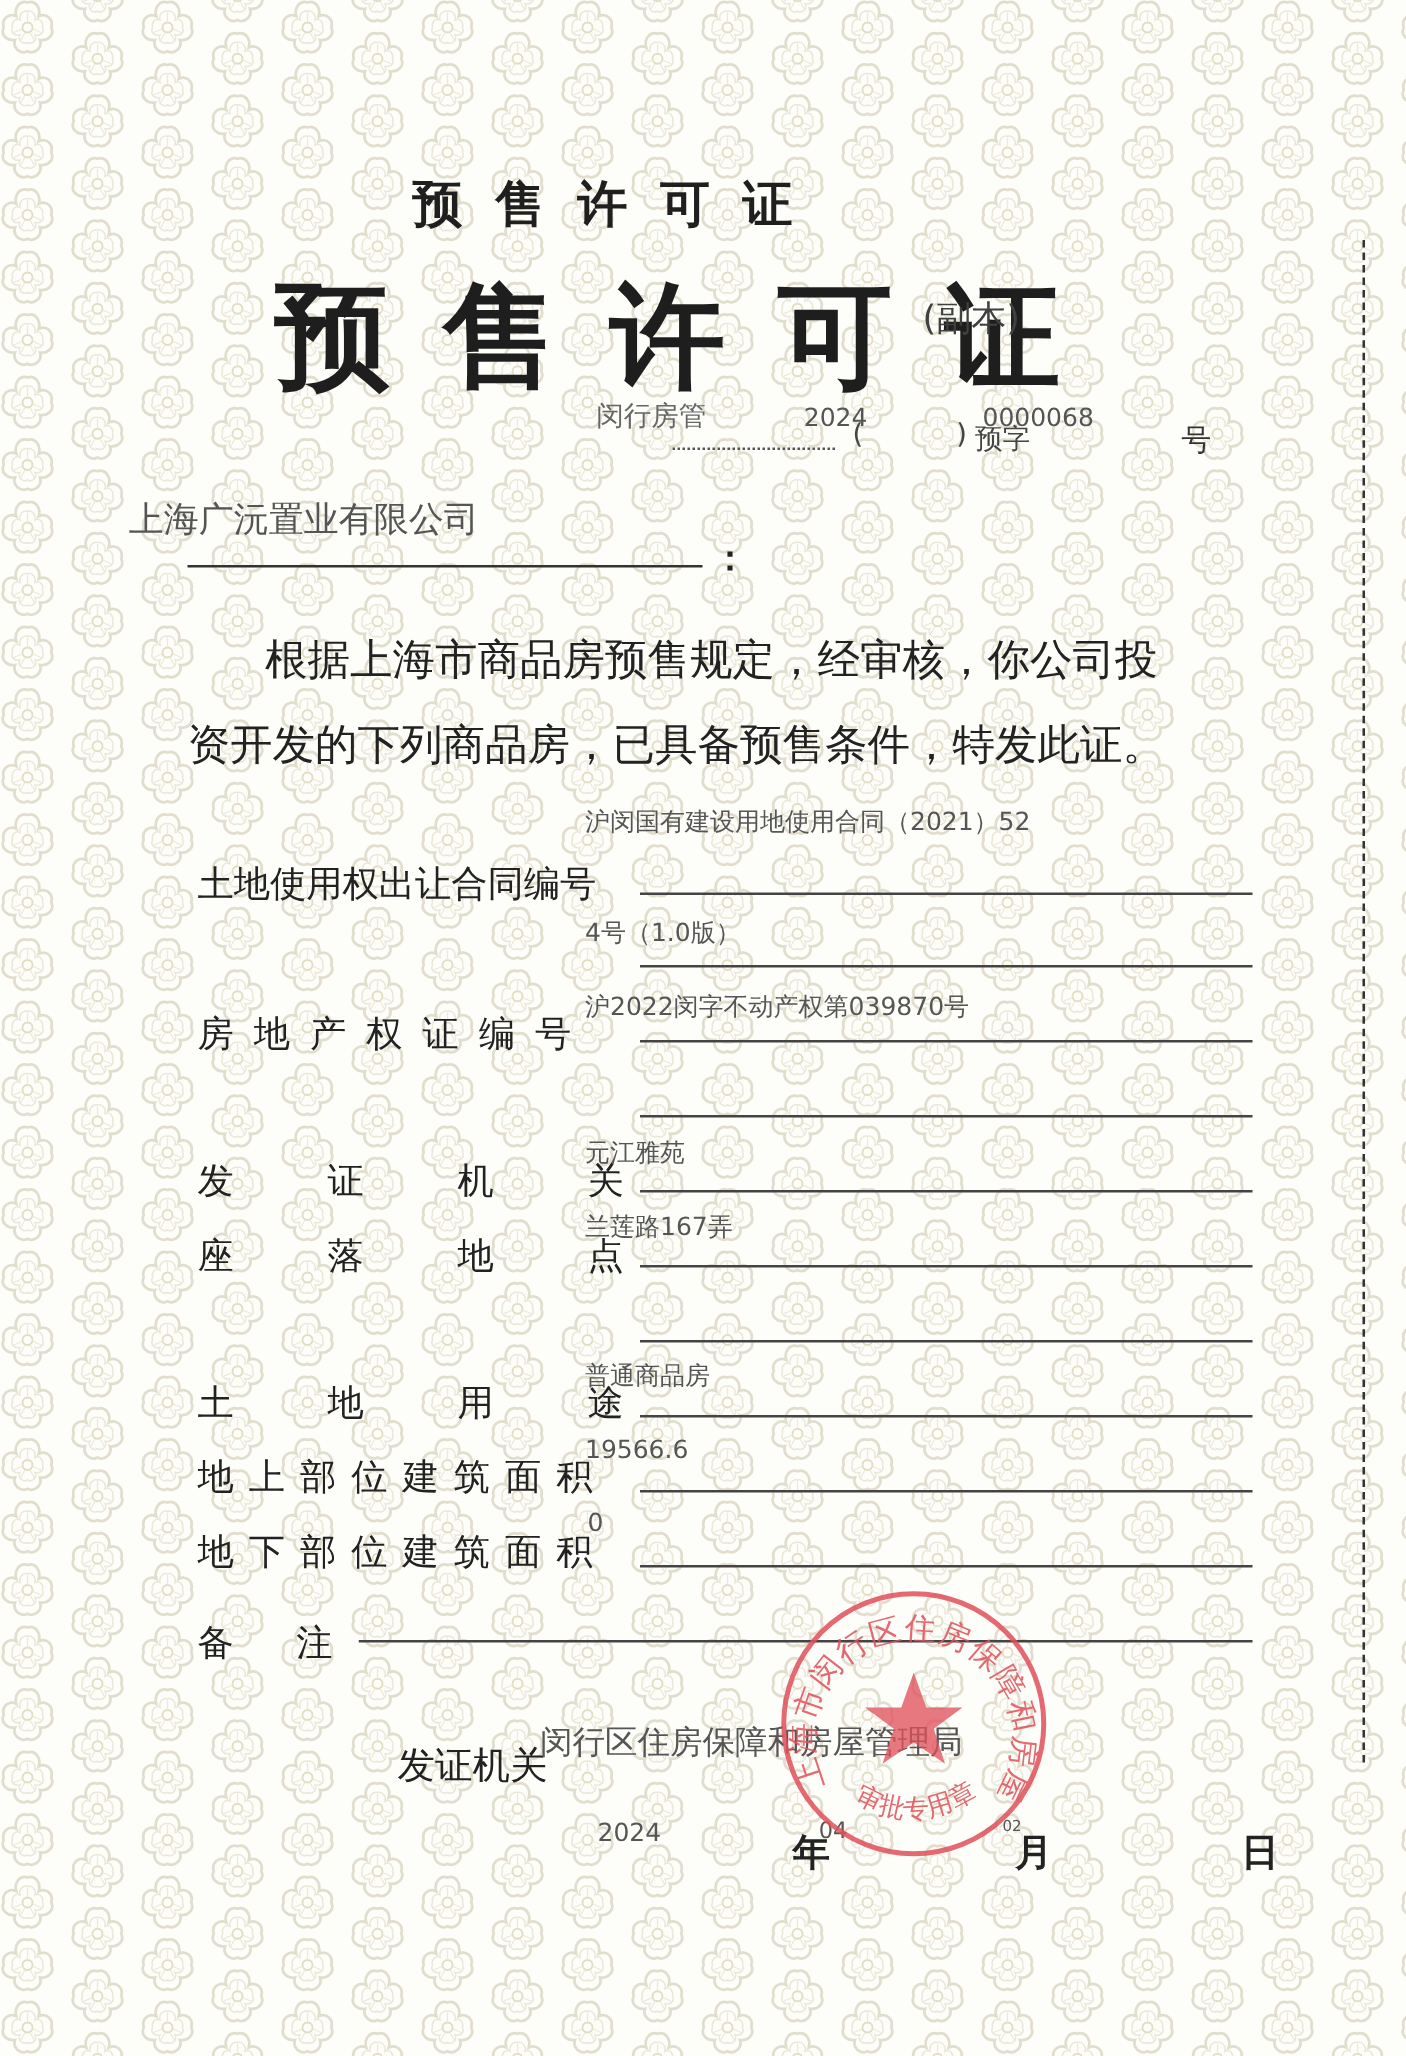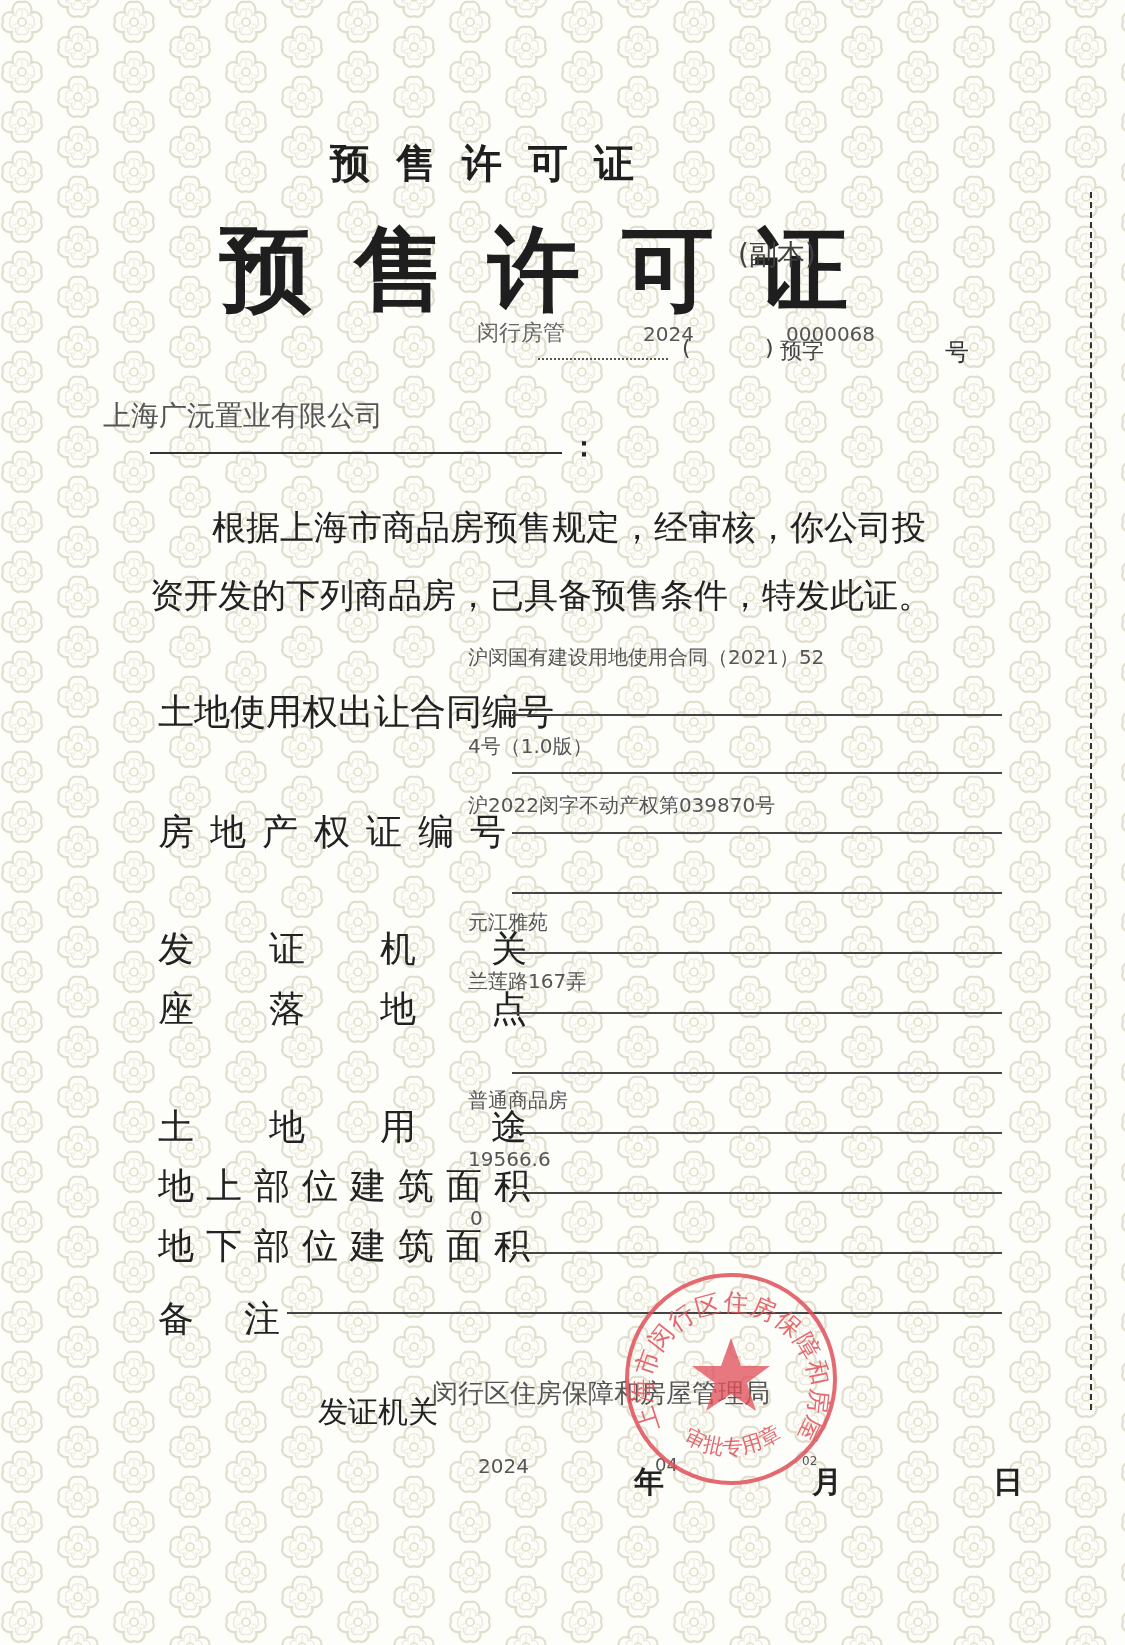--- a/index.html
+++ b/index.html
@@ -105,21 +105,21 @@
 
   .body-text {
     font-size: 34px;
     color: #222;
   }
   .body-line1 { left: 212px; top: 505px; }
   .body-line2 { left: 150px; top: 573px; }
 
   .field-label {
     font-family: "DejaVu Serif", serif;
-    font-size: 36px;
+    font-size: 29px;
     color: #222;
   }
   .field-value {
     font-size: 20px;
     color: #555;
   }
   .field-line {
     position: absolute; z-index: 2;
     border-top: 2px solid #444;
   }

